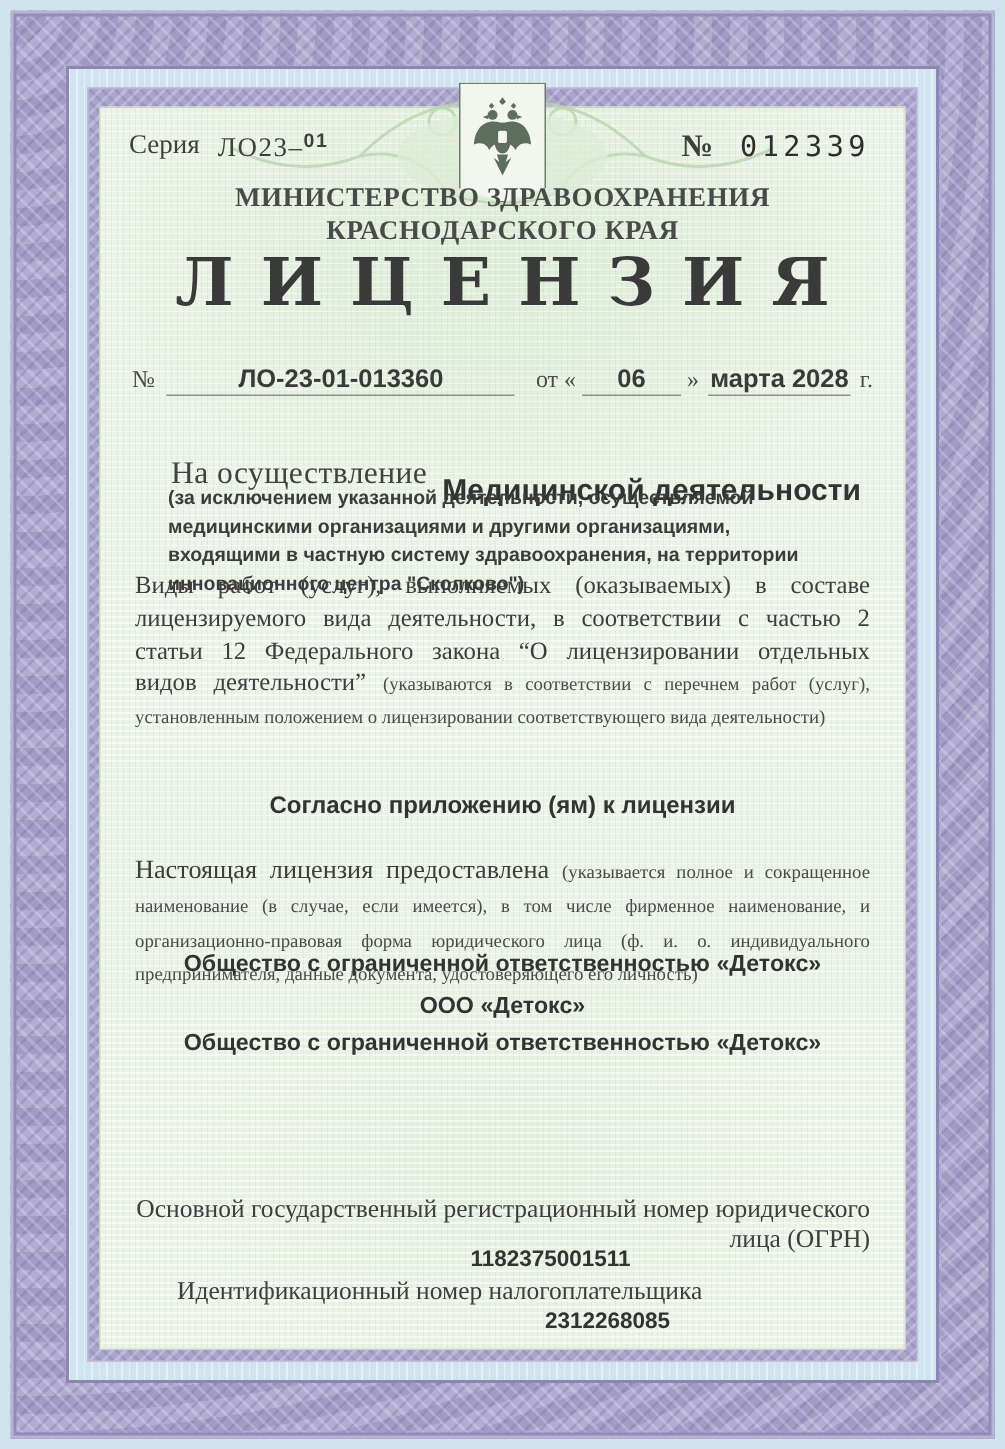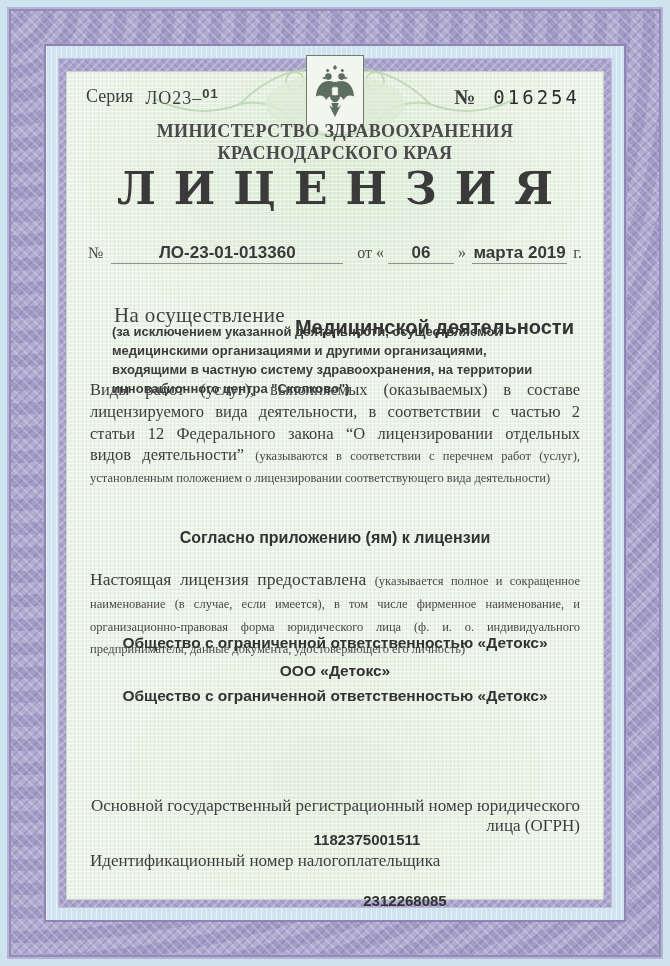--- a/index.html
+++ b/index.html
@@ -114,23 +114,23 @@
   .attachment-line { top:458px; text-align:center; font-family:"Liberation Sans",sans-serif; font-weight:bold; font-size:16px; color:#333; }
 
   .granted-para { top:497px; padding:0 24px; text-align:justify; font-size:17.5px; line-height:1.3; color:#3d3d3d; }
 
   .org-line { text-align:center; font-family:"Liberation Sans",sans-serif; font-weight:bold; font-size:15.5px; color:#333; }
   .org-1 { top:563px; } .org-2 { top:591px; } .org-3 { top:616px; }
 
   .ogrn-label { top:725px; padding:0 24px; font-size:17px; color:#3d3d3d;text-align:right; }
   .ogrn-value { top:760px; text-align:center; padding-left:64px;
                 font-family:"Liberation Sans",sans-serif; font-weight:bold; font-size:15px; color:#333; }
-  .inn-label  { top:780px; padding:0 24px; font-size:17px; color:#3d3d3d; }
+  .inn-label  { top:780px; padding:0 24px; font-size:17px; color:#3d3d3d;margin-left:28px; }
   .inn-value  { top:801px; text-align:center; padding-left:140px;
-                font-family:"Liberation Sans",sans-serif; font-weight:bold; font-size:15px; color:#333;margin-top:20px; }
+                font-family:"Liberation Sans",sans-serif; font-weight:bold; font-size:15px; color:#333; }
 </style>
 </head>
 <body>
 
 <div class="page">
   <div class="band band-outer"></div>
   <div class="band band-gap"></div>
   <div class="band band-inner"></div>
 
   <div class="document">
@@ -170,38 +170,38 @@
       </svg>
     </div>
 
     <div class="abs series-row">
       <div class="series-left">
         <span>Серия</span>
         <span class="series-value"><span>ЛО23–</span><span class="series-sup">01</span></span>
       </div>
       <div class="num-right">
         <span class="num-sign">№</span>
-        <span class="num-value">016254</span>
+        <span class="num-value">012339</span>
       </div>
     </div>
 
     <div class="abs ministry">
       <div>МИНИСТЕРСТВО ЗДРАВООХРАНЕНИЯ</div>
       <div>КРАСНОДАРСКОГО КРАЯ</div>
     </div>
 
     <div class="abs doc-title">ЛИЦЕНЗИЯ</div>
 
     <div class="abs license-no-row">
       <span>№</span>
       <span class="blank blank-no">ЛО-23-01-013360</span>
       <span class="lbl-from">от «</span>
       <span class="blank blank-day">06</span>
       <span>»</span>
-      <span class="blank blank-date">марта 2019</span>
+      <span class="blank blank-date">марта 2028</span>
       <span>г.</span>
     </div>
 
     <div class="abs activity-row">
       <span class="activity-label">На осуществление</span>
       <span class="activity-value">Медицинской деятельности</span>
     </div>
 
     <div class="abs activity-note">(за исключением указанной деятельности, осуществляемой медицинскими организациями и другими организациями, входящими в частную систему здравоохранения, на территории инновационного центра "Сколково")</div>
 

